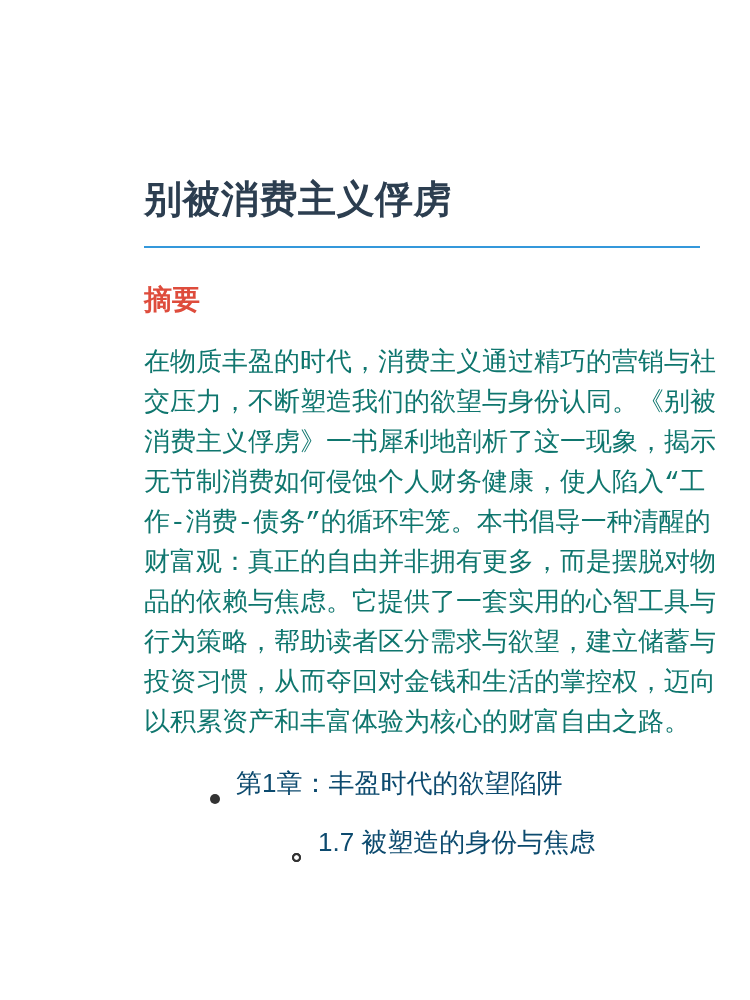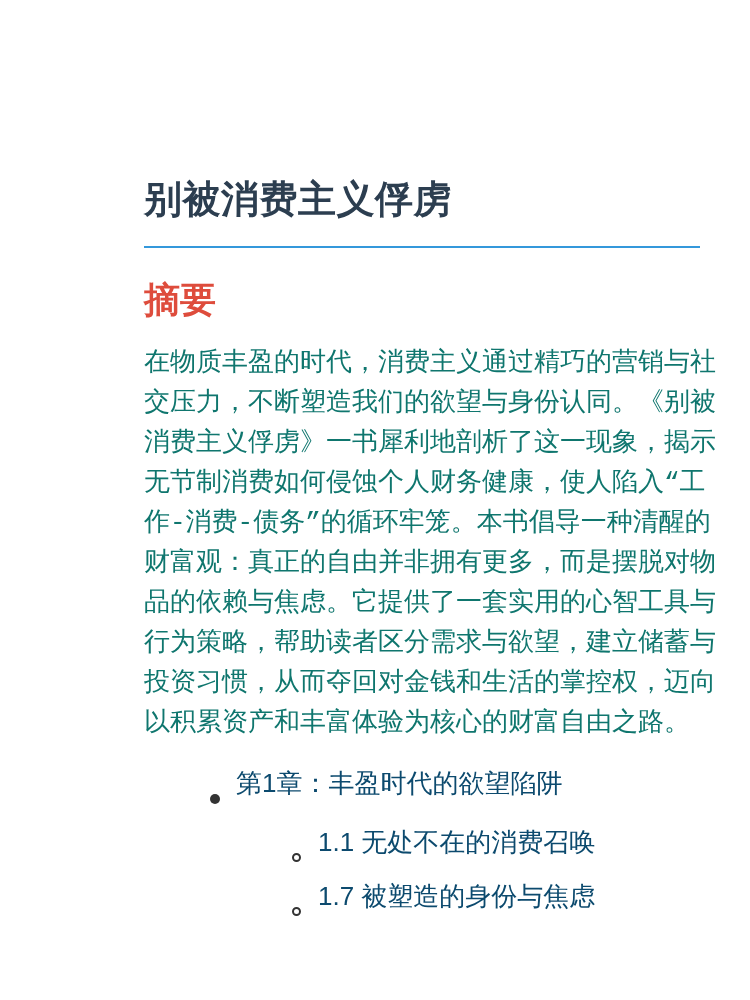--- a/index.html
+++ b/index.html
@@ -25,21 +25,21 @@
     font-size: 38px;
     line-height: 1.25;
     font-weight: 700;
     letter-spacing: 0.5px;
     padding-bottom: 22px;
     border-bottom: 2px solid #3498db;
   }
 
   .section-heading {
     color: #de4c3c;
-    font-size: 36px;
+    font-size: 28px;
     line-height: 39px;
     font-weight: 700;
   }
 
   .summary-heading { margin-top: 32px; }
 
   .summary-text {
     margin-top: 24px;
     width: 588px;
     color: #0f766e;
@@ -116,21 +116,20 @@
   <p class="summary-text">在物质丰盈的时代，消费主义通过精巧的营销与社交压力，不断塑造我们的欲望与身份认同。《别被消费主义俘虏》一书犀利地剖析了这一现象，揭示无节制消费如何侵蚀个人财务健康，使人陷入“工作-消费-债务”的循环牢笼。本书倡导一种清醒的财富观：真正的自由并非拥有更多，而是摆脱对物品的依赖与焦虑。它提供了一套实用的心智工具与行为策略，帮助读者区分需求与欲望，建立储蓄与投资习惯，从而夺回对金钱和生活的掌控权，迈向以积累资产和丰富体验为核心的财富自由之路。</p>
 
 
   <ul class="toc-list">
     <li class="toc-chapter">
       <span class="marker-disc"></span>
       <span>第1章：丰盈时代的欲望陷阱</span>
       <ul class="toc-sections">
         <li class="toc-section">
           <span class="marker-circle"></span>
-          <span>1.1 无处不在的消费召唤</span>
         </li>
         <li class="toc-section">
           <span class="marker-circle"></span>
           <span>1.7 被塑造的身份与焦虑</span>
         </li>
       </ul>
     </li>
   </ul>
 
   <div class="page-footer">第 1 页，共 232 页</div>

